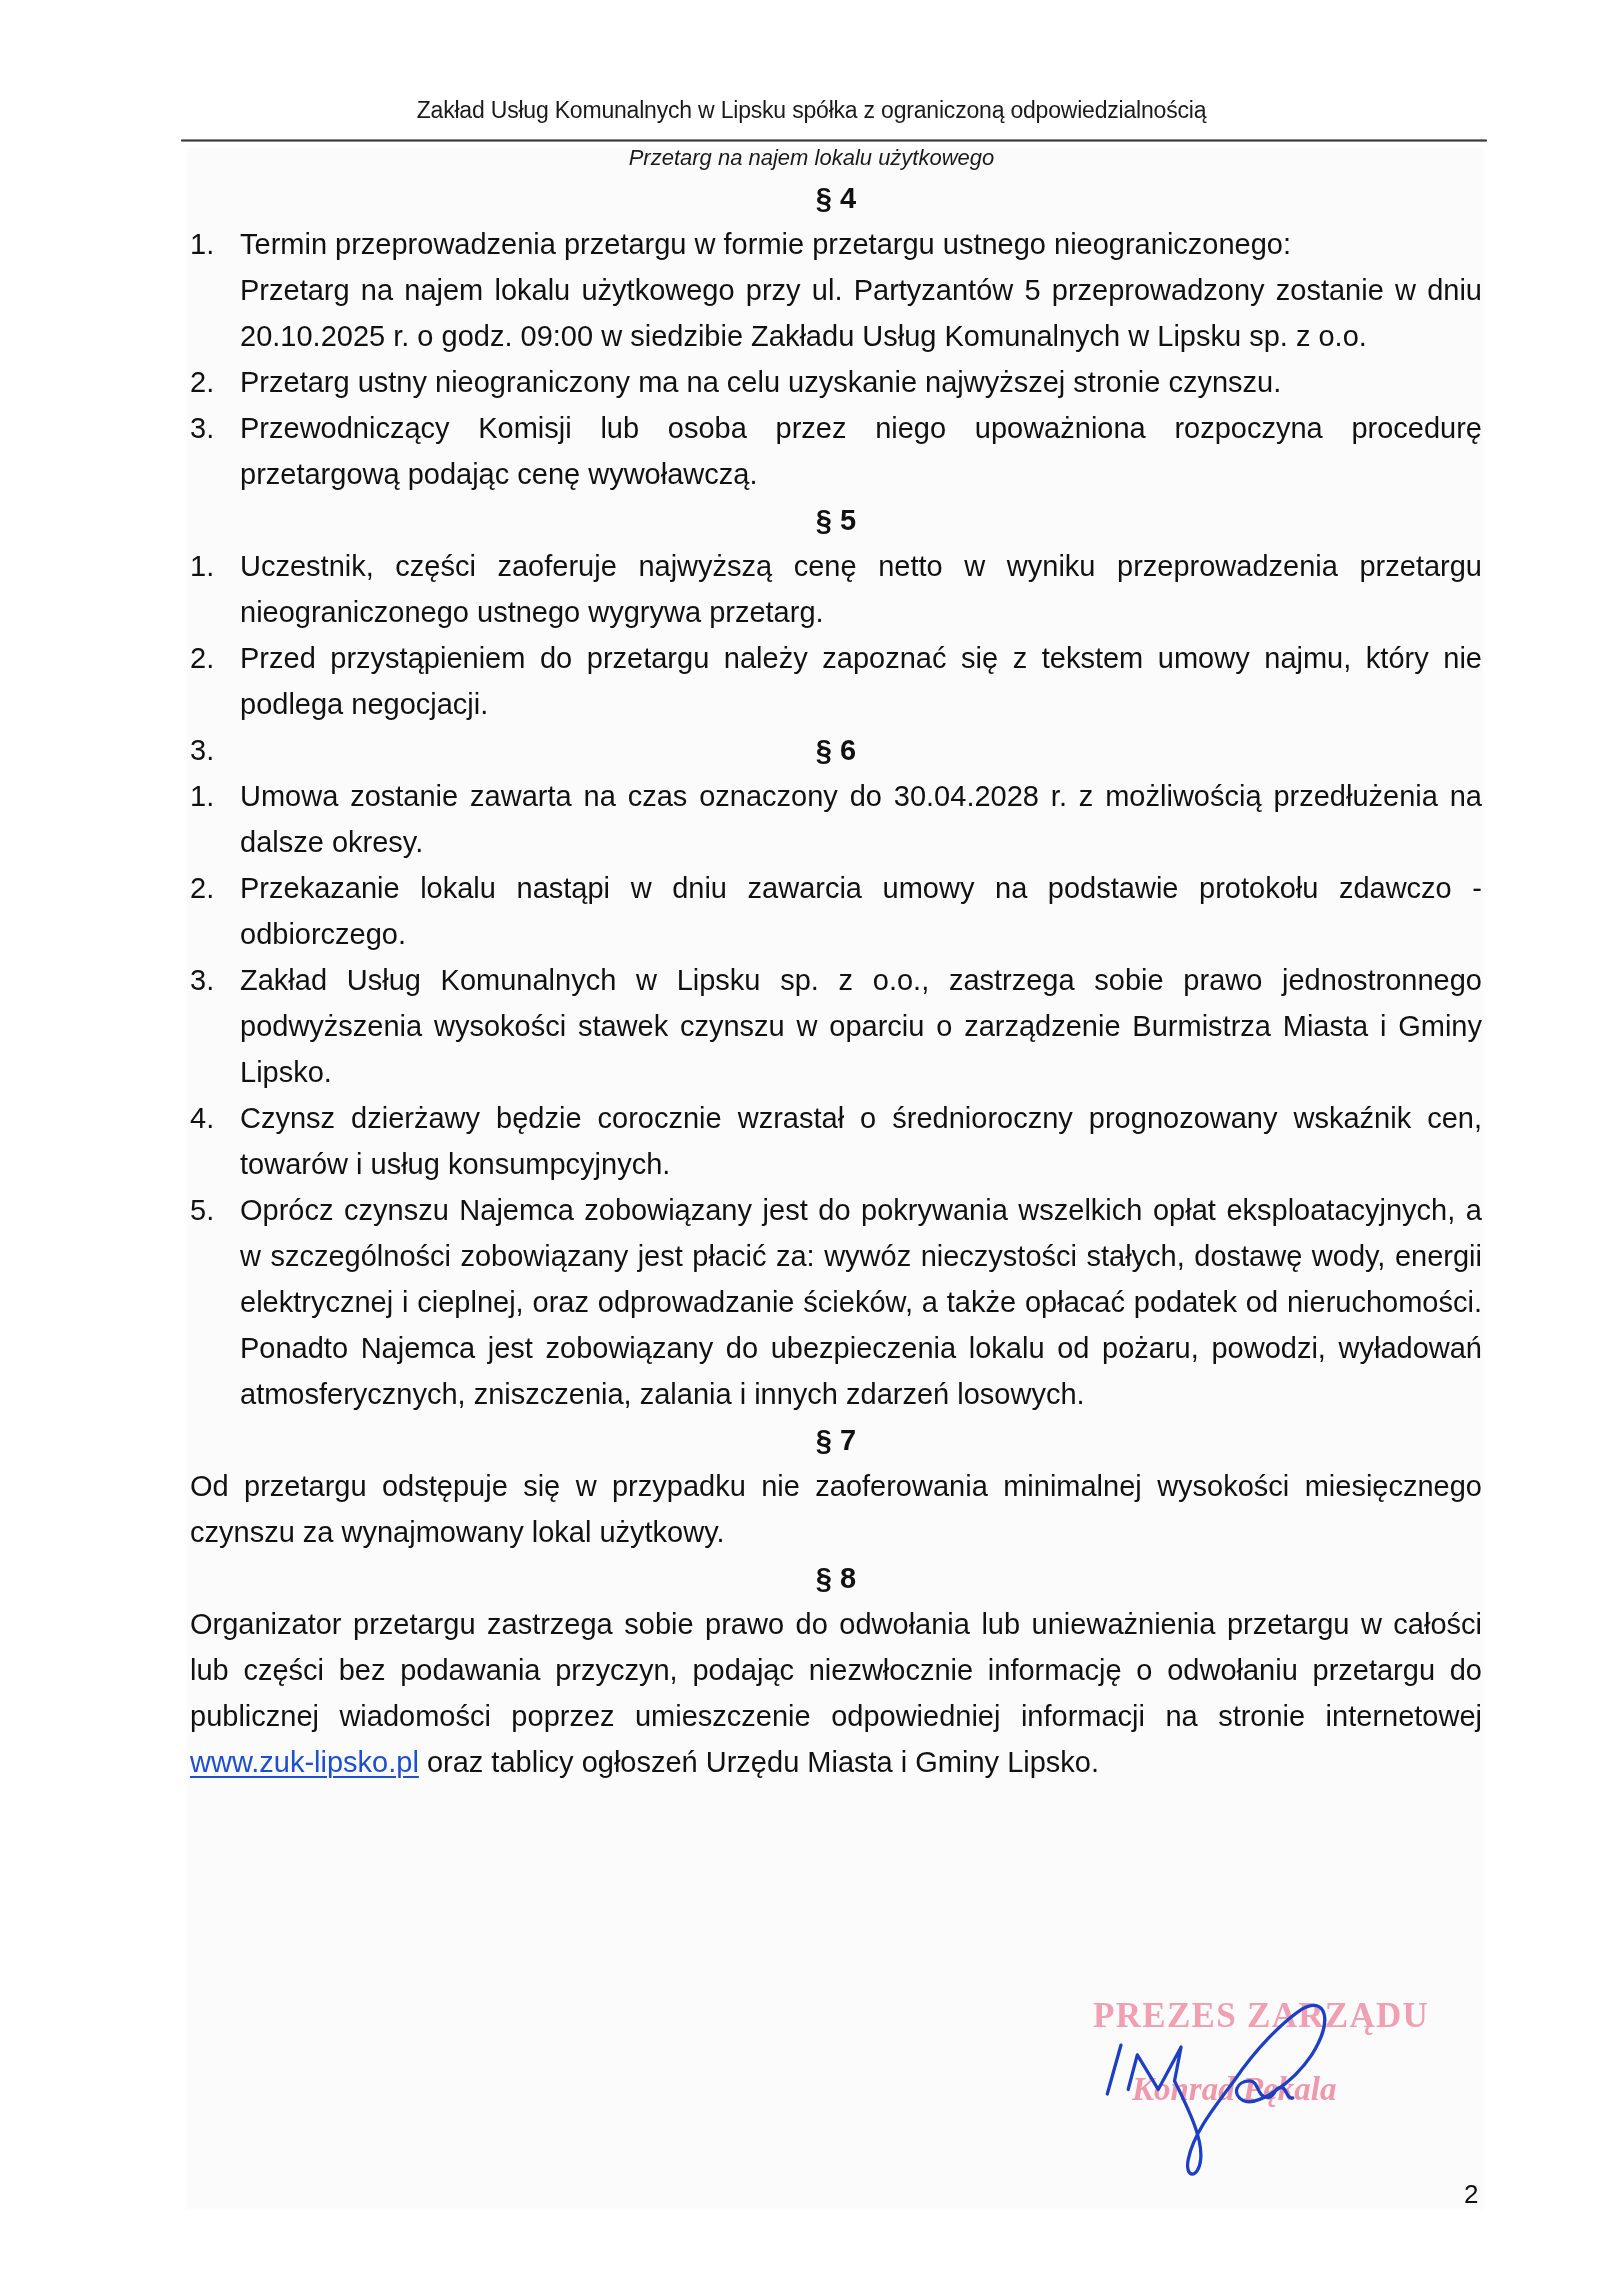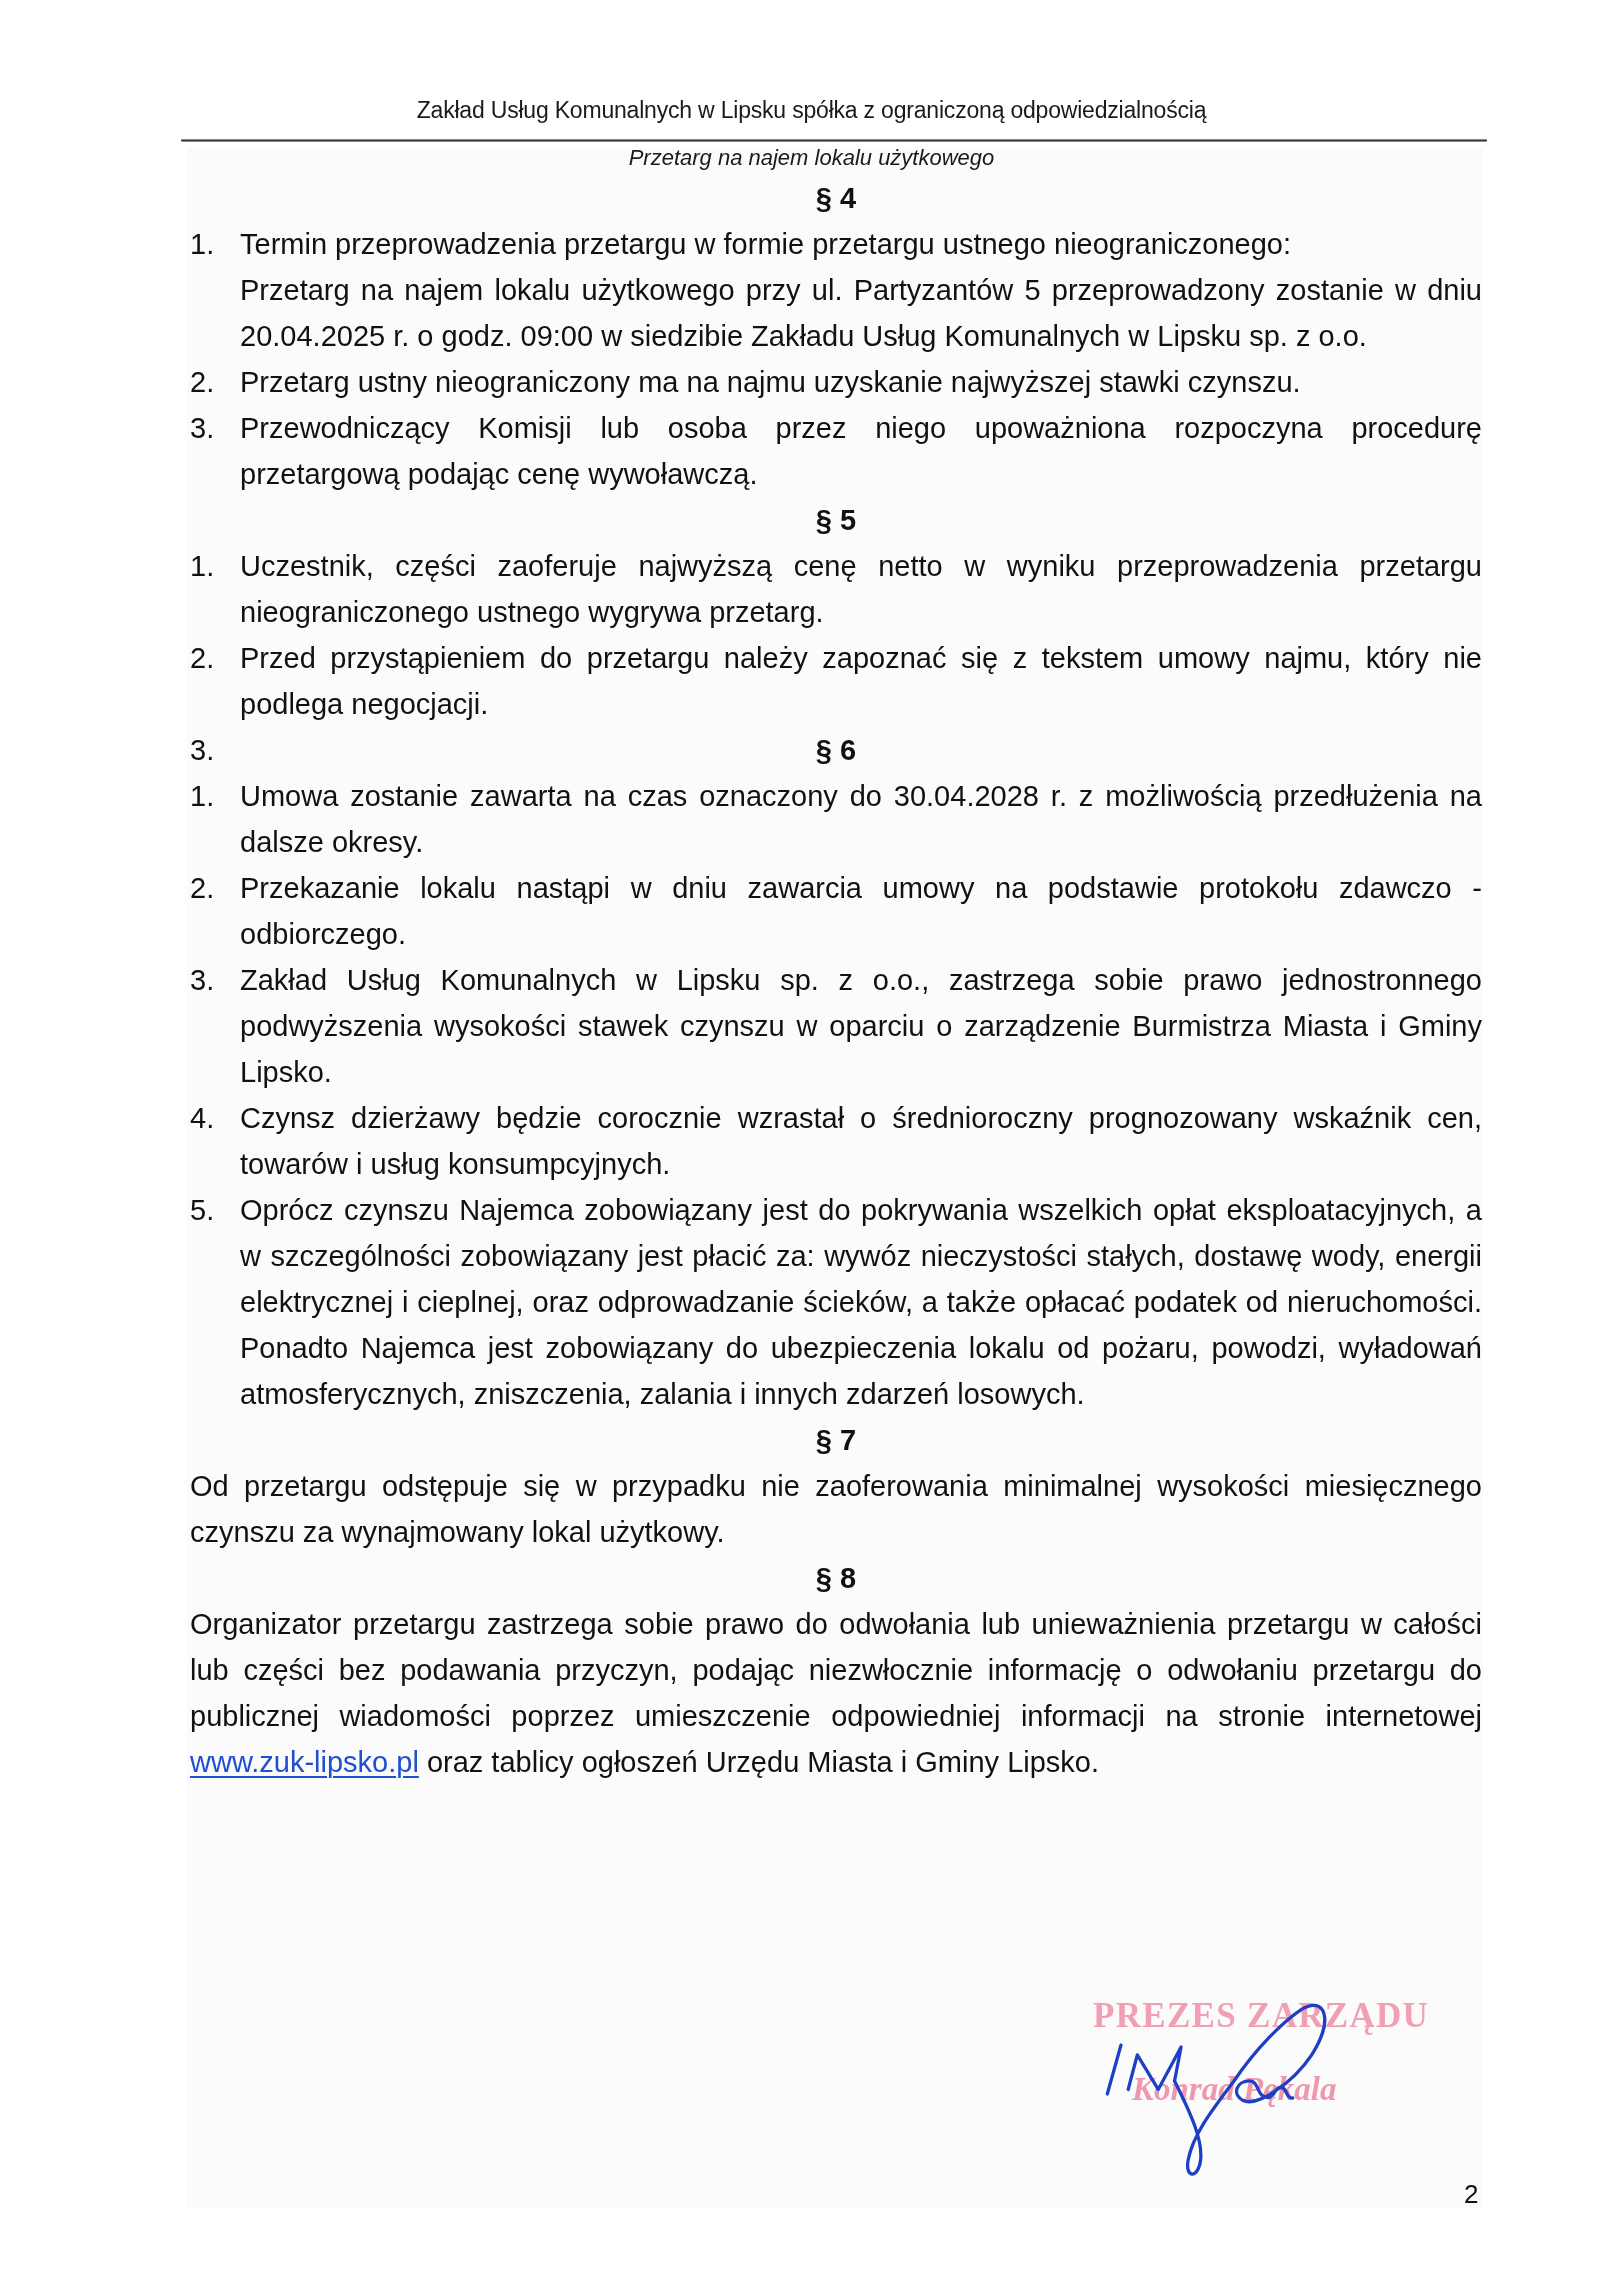--- a/index.html
+++ b/index.html
@@ -64,25 +64,25 @@
 <div class="header-subtitle">Przetarg na najem lokalu użytkowego</div>
 
 <div class="content">
 
   <section>
     <h2 class="section-heading">§ 4</h2>
     <ol class="items">
       <li>
         <span class="num">1.</span>
         <span>Termin przeprowadzenia przetargu w formie przetargu ustnego nieograniczonego:</span>
-        <span class="continuation">Przetarg na najem lokalu użytkowego przy ul. Partyzantów 5 przeprowadzony zostanie w dniu 20.04.2025 r. o godz. 09:00 w siedzibie Zakładu Usług Komunalnych w Lipsku sp. z o.o.</span>
+        <span class="continuation">Przetarg na najem lokalu użytkowego przy ul. Partyzantów 5 przeprowadzony zostanie w dniu 20.10.2025 r. o godz. 09:00 w siedzibie Zakładu Usług Komunalnych w Lipsku sp. z o.o.</span>
       </li>
       <li>
         <span class="num">2.</span>
-        <span>Przetarg ustny nieograniczony ma na najmu uzyskanie najwyższej stawki czynszu.</span>
+        <span>Przetarg ustny nieograniczony ma na celu uzyskanie najwyższej stronie czynszu.</span>
       </li>
       <li>
         <span class="num">3.</span>
         <span>Przewodniczący Komisji lub osoba przez niego upoważniona rozpoczyna procedurę przetargową podając cenę wywoławczą.</span>
       </li>
     </ol>
   </section>
 
   <section>
     <h2 class="section-heading">§ 5</h2>

